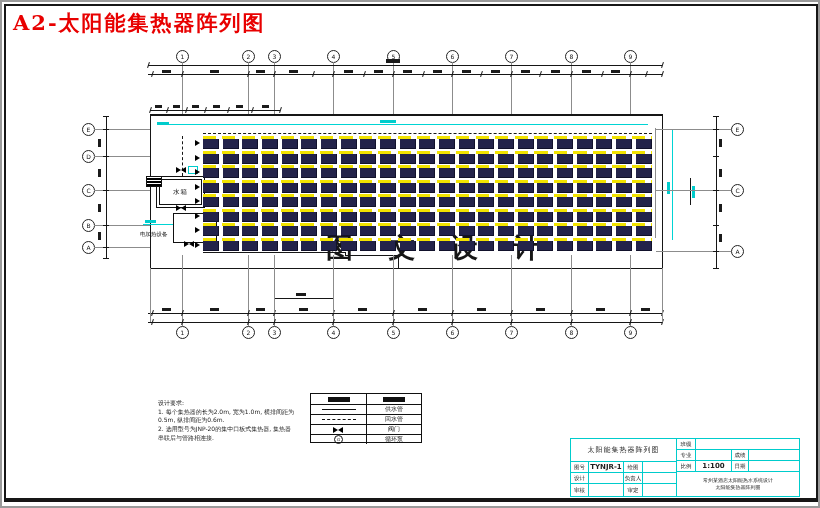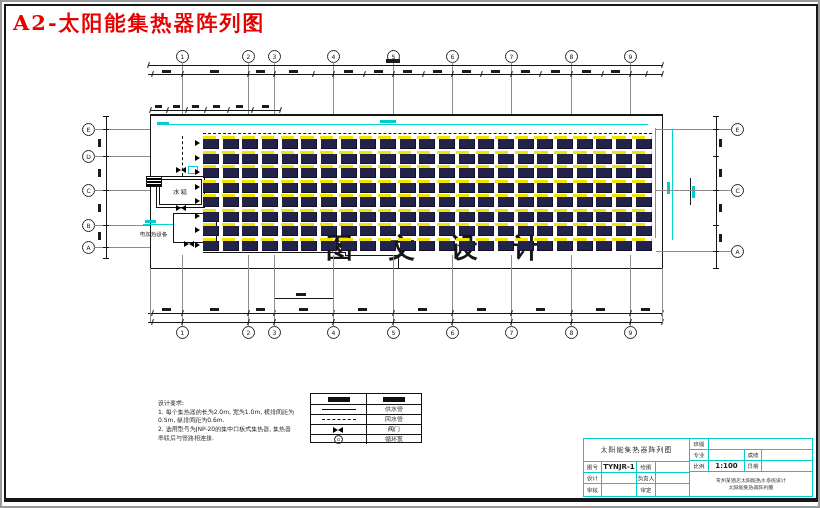--- a/index.html
+++ b/index.html
@@ -51,21 +51,21 @@
   .lg-row:first-child{border-top:none;}
   .lg-sym{width:55px;display:flex;align-items:center;justify-content:center;position:relative;}
   .lg-lab{flex:1;border-left:1px solid #111;display:flex;align-items:center;justify-content:center;
         font-size:6px;color:#111;}
   .lg-bar{width:22px;height:5px;background:#111;}
   .lg-line{width:34px;height:0;border-top:1.5px solid #111;}
   .lg-dash{width:34px;height:0;border-top:1px dashed #111;}
   .lg-circle{width:7px;height:7px;border:1px solid #111;border-radius:50%;display:flex;
         align-items:center;justify-content:center;font-size:4px;color:#111;}
   .notes{position:absolute;left:158px;top:399px;width:138px;font-size:6px;line-height:1.45;color:#222;}
-  .tblock{position:absolute;left:583px;top:438px;width:230px;height:59px;}
+  .tblock{position:absolute;left:570px;top:438px;width:230px;height:59px;}
   .cell{position:absolute;box-sizing:border-box;border:1px solid #00cccc;display:flex;
         align-items:center;justify-content:center;font-size:5.5px;color:#1d1d1d;
         text-align:center;overflow:hidden;background:#fff;}
   .cell.title{font-size:7px;letter-spacing:1px;}
   .cell.big{font-size:7px;font-weight:bold;}
   .cell.proj{flex-direction:column;font-size:5px;line-height:7px;}
 </style>
 </head>
 <body>
 

